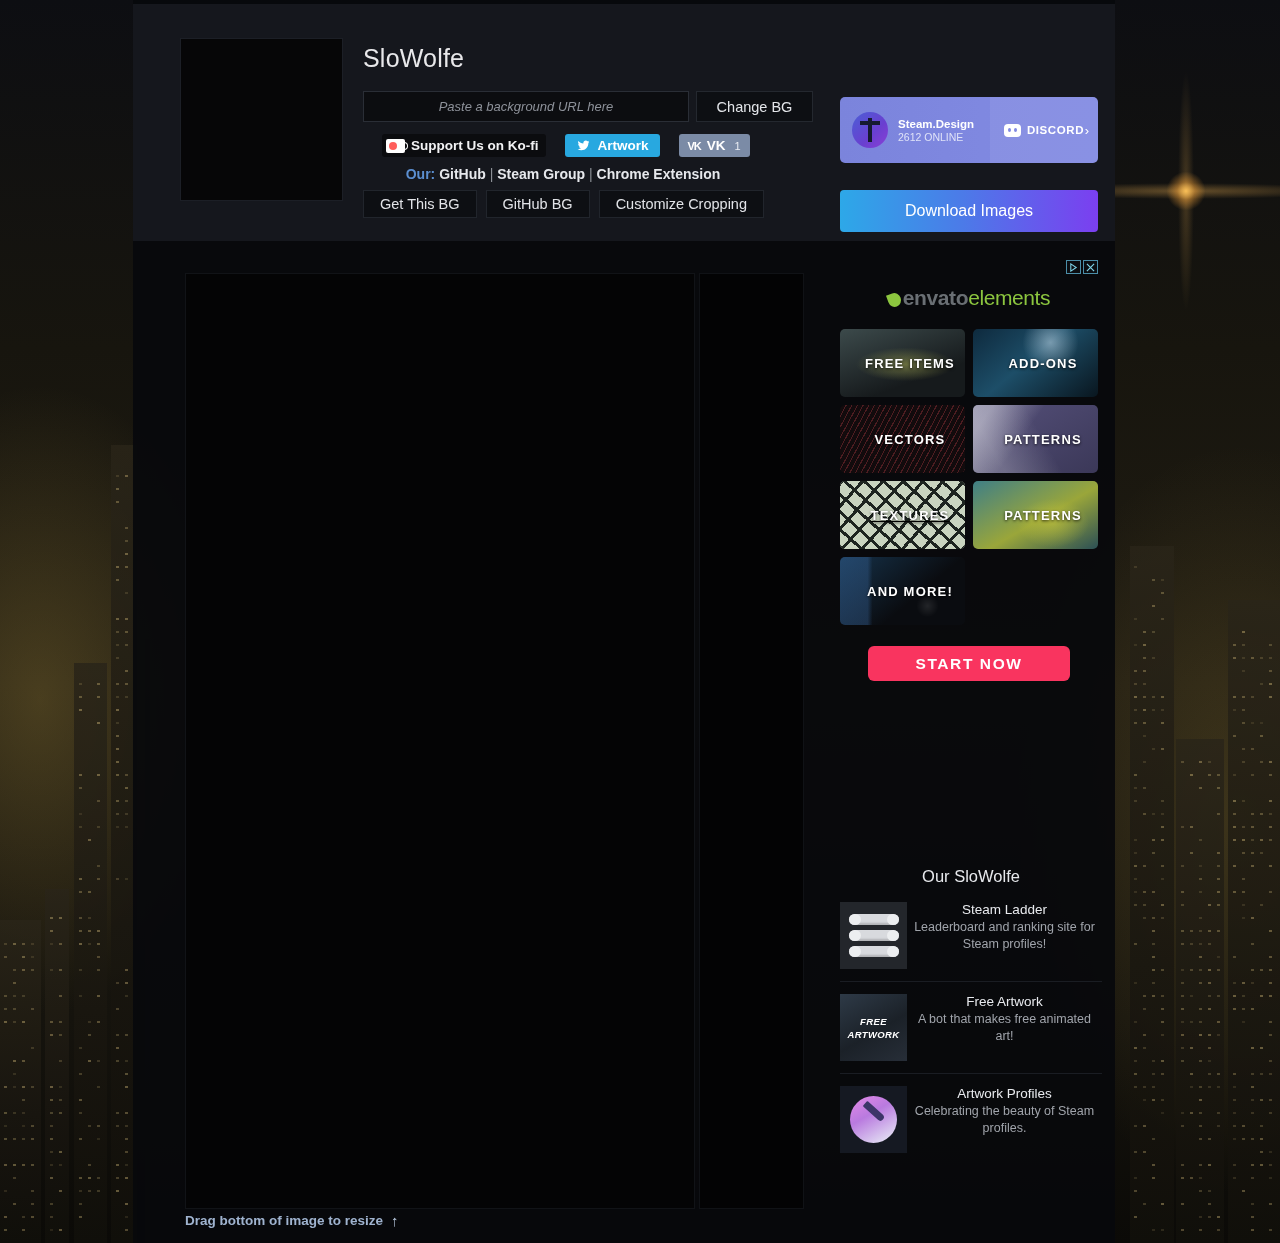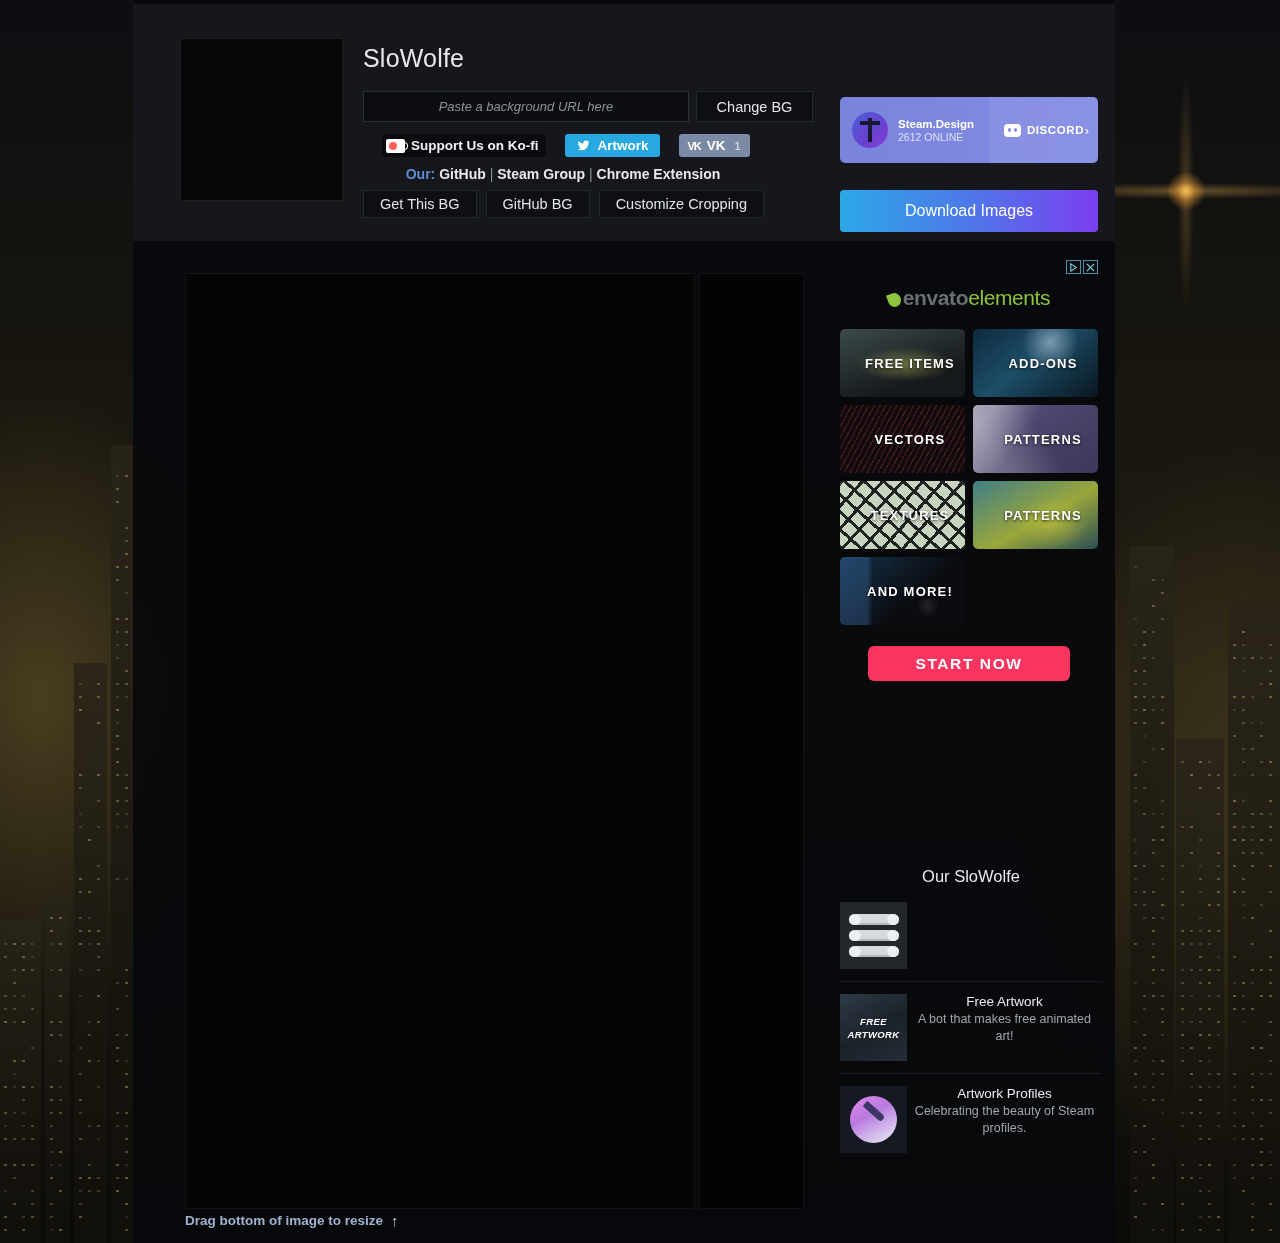--- a/index.html
+++ b/index.html
@@ -154,21 +154,21 @@
   .t-logos    { background:linear-gradient(160deg,#7a3b2c 0%, #5a2b20 100%); }
   .t-logos::after{content:"";position:absolute;inset:0;background:
       radial-gradient(circle 22px at 50% 38%, rgba(255,255,255,.10), rgba(0,0,0,0) 70%);}
   .t-vectors  { background:#120b0d; }
   .t-vectors::after{content:"";position:absolute;inset:0;background:
       repeating-linear-gradient(118deg, rgba(215,70,80,.30) 0 1px, rgba(0,0,0,0) 1px 5px);}
   .t-templates{ background:linear-gradient(150deg,#55507a 0%, #3b3858 100%); }
   .t-templates::after{content:"";position:absolute;inset:0;background:
       linear-gradient(125deg, rgba(230,230,235,.42) 12%, rgba(0,0,0,0) 42%),
       linear-gradient(60deg, rgba(225,225,232,.28) 20%, rgba(0,0,0,0) 55%);}
-  .t-textures { background:#c9d4c0; }
+  .t-textures { background:#c9d4c0;text-decoration:underline; }
   .t-textures::after{content:"";position:absolute;inset:0;background:
       repeating-linear-gradient(42deg,#1d2420 0 3px, rgba(0,0,0,0) 3px 13px),
       repeating-linear-gradient(-48deg,#1d2420 0 3px, rgba(0,0,0,0) 3px 15px);}
   .t-patterns { background:linear-gradient(150deg,#3f7f86 0%, #9aa63a 55%, #2b4f55 100%); }
   .t-patterns::after{content:"";position:absolute;inset:0;background:
       radial-gradient(ellipse 50px 34px at 64% 62%, rgba(200,200,60,.55), rgba(0,0,0,0) 72%);}
   .t-more     { background:linear-gradient(140deg,#16324a 0%, #0a0c10 60%); }
   .t-more::after{content:"";position:absolute;inset:0;background:
       linear-gradient(90deg, rgba(60,110,170,.35) 0 22%, rgba(0,0,0,0) 26%),
       radial-gradient(circle 16px at 70% 72%, rgba(255,255,255,.10), rgba(0,0,0,0) 70%);}
@@ -881,20 +881,24 @@
 
     <div id="partners">
       <div id="partners-title">Our SloWolfe</div>
 
       <div class="partner-row">
         <div class="partner-icon pi-ladder">
           <div class="rung"></div>
             <div class="rung"></div>
             <div class="rung"></div>
         </div>
+        <div class="partner-text">
+          <div class="partner-name">Steam Ladder</div>
+          <div class="partner-desc">Leaderboard and ranking site for Steam profiles!</div>
+        </div>
       </div>
 
       <div class="partner-row">
         <div class="partner-icon pi-freeart">
           <span>
             <span>FREE</span><br>
             <span>ARTWORK</span>
           </span>
         </div>
         <div class="partner-text">

